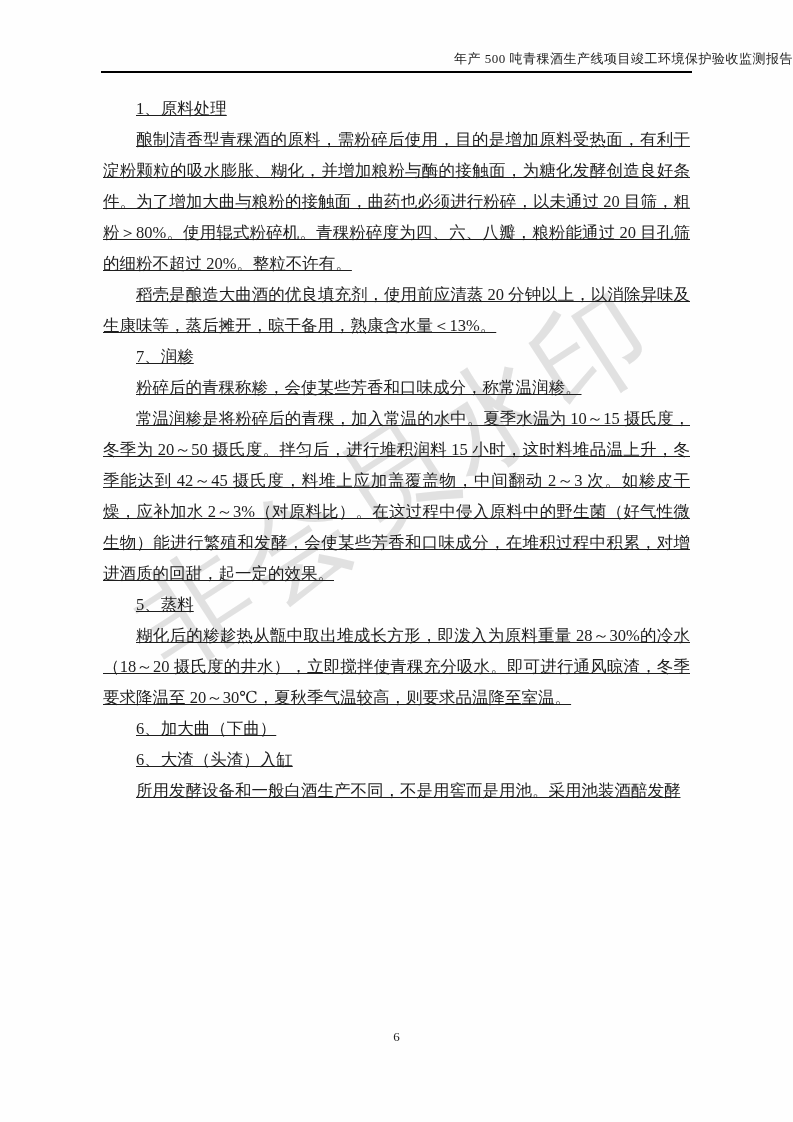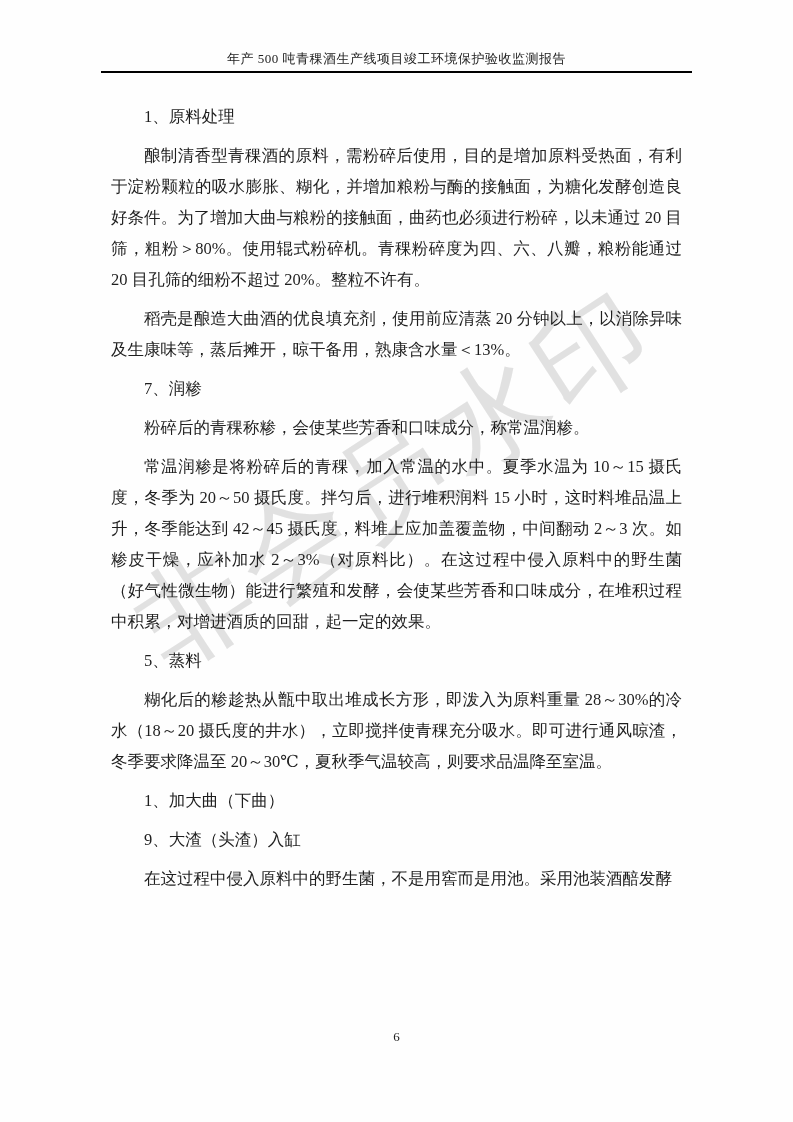--- a/index.html
+++ b/index.html
@@ -31,21 +31,21 @@
     transform-origin: 0 50%;
     white-space: nowrap;
     z-index: 0;
     user-select: none;
   }
   .header-title {
     position: absolute;
     top: 50px;
     left: 0;
     width: 100%;
-    text-align: center;
+    text-align: right;
     font-size: 13px;
     letter-spacing: 0.5px;
     color: #222;
     z-index: 1;
   }
   .header-rule {
     position: absolute;
     top: 71px;
     left: 101px;
     width: 591px;
@@ -56,23 +56,24 @@
     position: absolute;
     top: 93px;
     left: 103px;
     width: 587px;
     font-size: 16.5px;
     line-height: 31px;
     text-align: justify;
     z-index: 1;
   }
   .doc-body p {
-    margin: 8px;
+    margin: 0;
     padding: 0;
     text-indent: 2em;
+    text-decoration: underline;
   }
   .section-title {
     text-indent: 2em;
   }
   .page-number {
     position: absolute;
     top: 1029px;
     left: 0;
     width: 100%;
     text-align: center;
@@ -113,26 +114,26 @@
     <p class="section-title">5、蒸料</p>
   </div>
 
   <div class="section">
     <div>
           <p>糊化后的糁趁热从甑中取出堆成长方形，即泼入为原料重量 28～30%的冷水（18～20 摄氏度的井水），立即搅拌使青稞充分吸水。即可进行通风晾渣，冬季要求降温至 20～30℃，夏秋季气温较高，则要求品温降至室温。</p>
         </div>
   </div>
 
   <div class="section">
-    <p class="section-title">1、加大曲（下曲）</p>
+    <p class="section-title">6、加大曲（下曲）</p>
   </div>
 
   <div class="section">
-    <p class="section-title">9、大渣（头渣）入缸</p>
+    <p class="section-title">6、大渣（头渣）入缸</p>
     <div>
-          <p>在这过程中侵入原料中的野生菌，不是用窖而是用池。采用池装酒醅发酵</p>
+          <p>所用发酵设备和一般白酒生产不同，不是用窖而是用池。采用池装酒醅发酵</p>
         </div>
   </div>
 </div>
 
   <div class="page-number">6</div>
 
 </div>
 
 </body></html>

